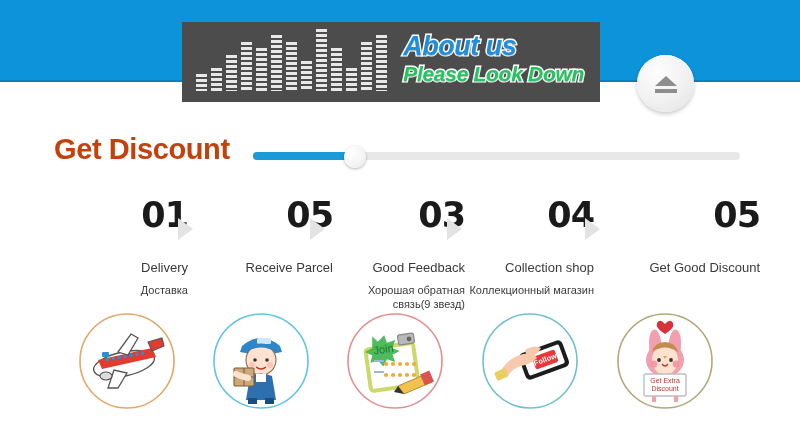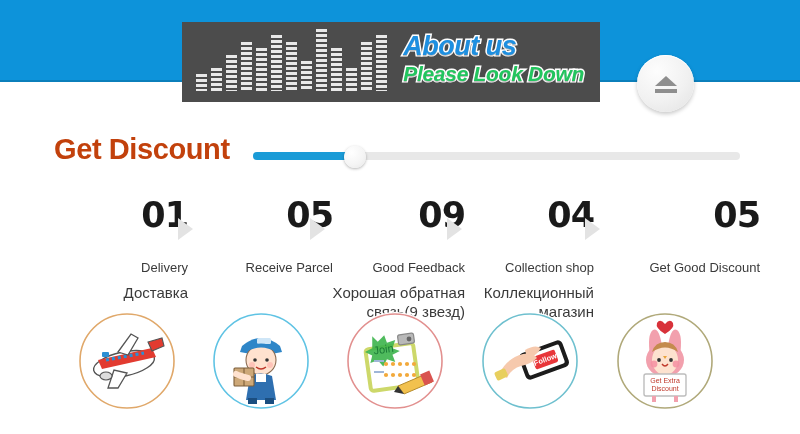--- a/index.html
+++ b/index.html
@@ -103,21 +103,21 @@
   .step-num {
     font-size:35px; font-weight:bold; color:#1a1a1a;
     font-family:"DejaVu Sans", sans-serif;
     letter-spacing:-1px; line-height:1.1;
   }
   .step-en {
     margin-top:25px; font-size:13px; color:#3a3a3a; line-height:1.25;
     white-space:nowrap;
   }
   .step-ru {
-    margin-top:7px; font-size:15px; color:#3a3a3a; line-height:1.3;
+    margin-top:7px; font-size:11px; color:#3a3a3a; line-height:1.3;
   }
   .step-ru.narrow { white-space:normal; }
   .arrow {
     position:absolute; top:22px;
     width:0; height:0;
     border-top:11px solid transparent;
     border-bottom:11px solid transparent;
     border-left:15px solid #e3e3e3;
   }
 
@@ -179,21 +179,21 @@
     <div class="step" style="left: 68px; width: 120px;">
       <div class="step-num">01</div>
       <div class="step-en">Delivery</div>
       <div class="step-ru" style="white-space: nowrap;">Доставка</div>
     </div>
     <div class="step" style="left: 198px; width: 135px;">
       <div class="step-num">05</div>
       <div class="step-en">Receive Parcel</div>
     </div>
     <div class="step" style="left: 330px; width: 135px;">
-      <div class="step-num">09</div>
+      <div class="step-num">03</div>
       <div class="step-en">Good Feedback</div>
       <div class="step-ru narrow">Хорошая обратная связь(9 звезд)</div>
     </div>
     <div class="step" style="left: 464px; width: 130px;">
       <div class="step-num">04</div>
       <div class="step-en">Collection shop</div>
       <div class="step-ru narrow">Коллекционный магазин</div>
     </div>
     <div class="step" style="left: 600px; width: 160px;">
       <div class="step-num">05</div>

